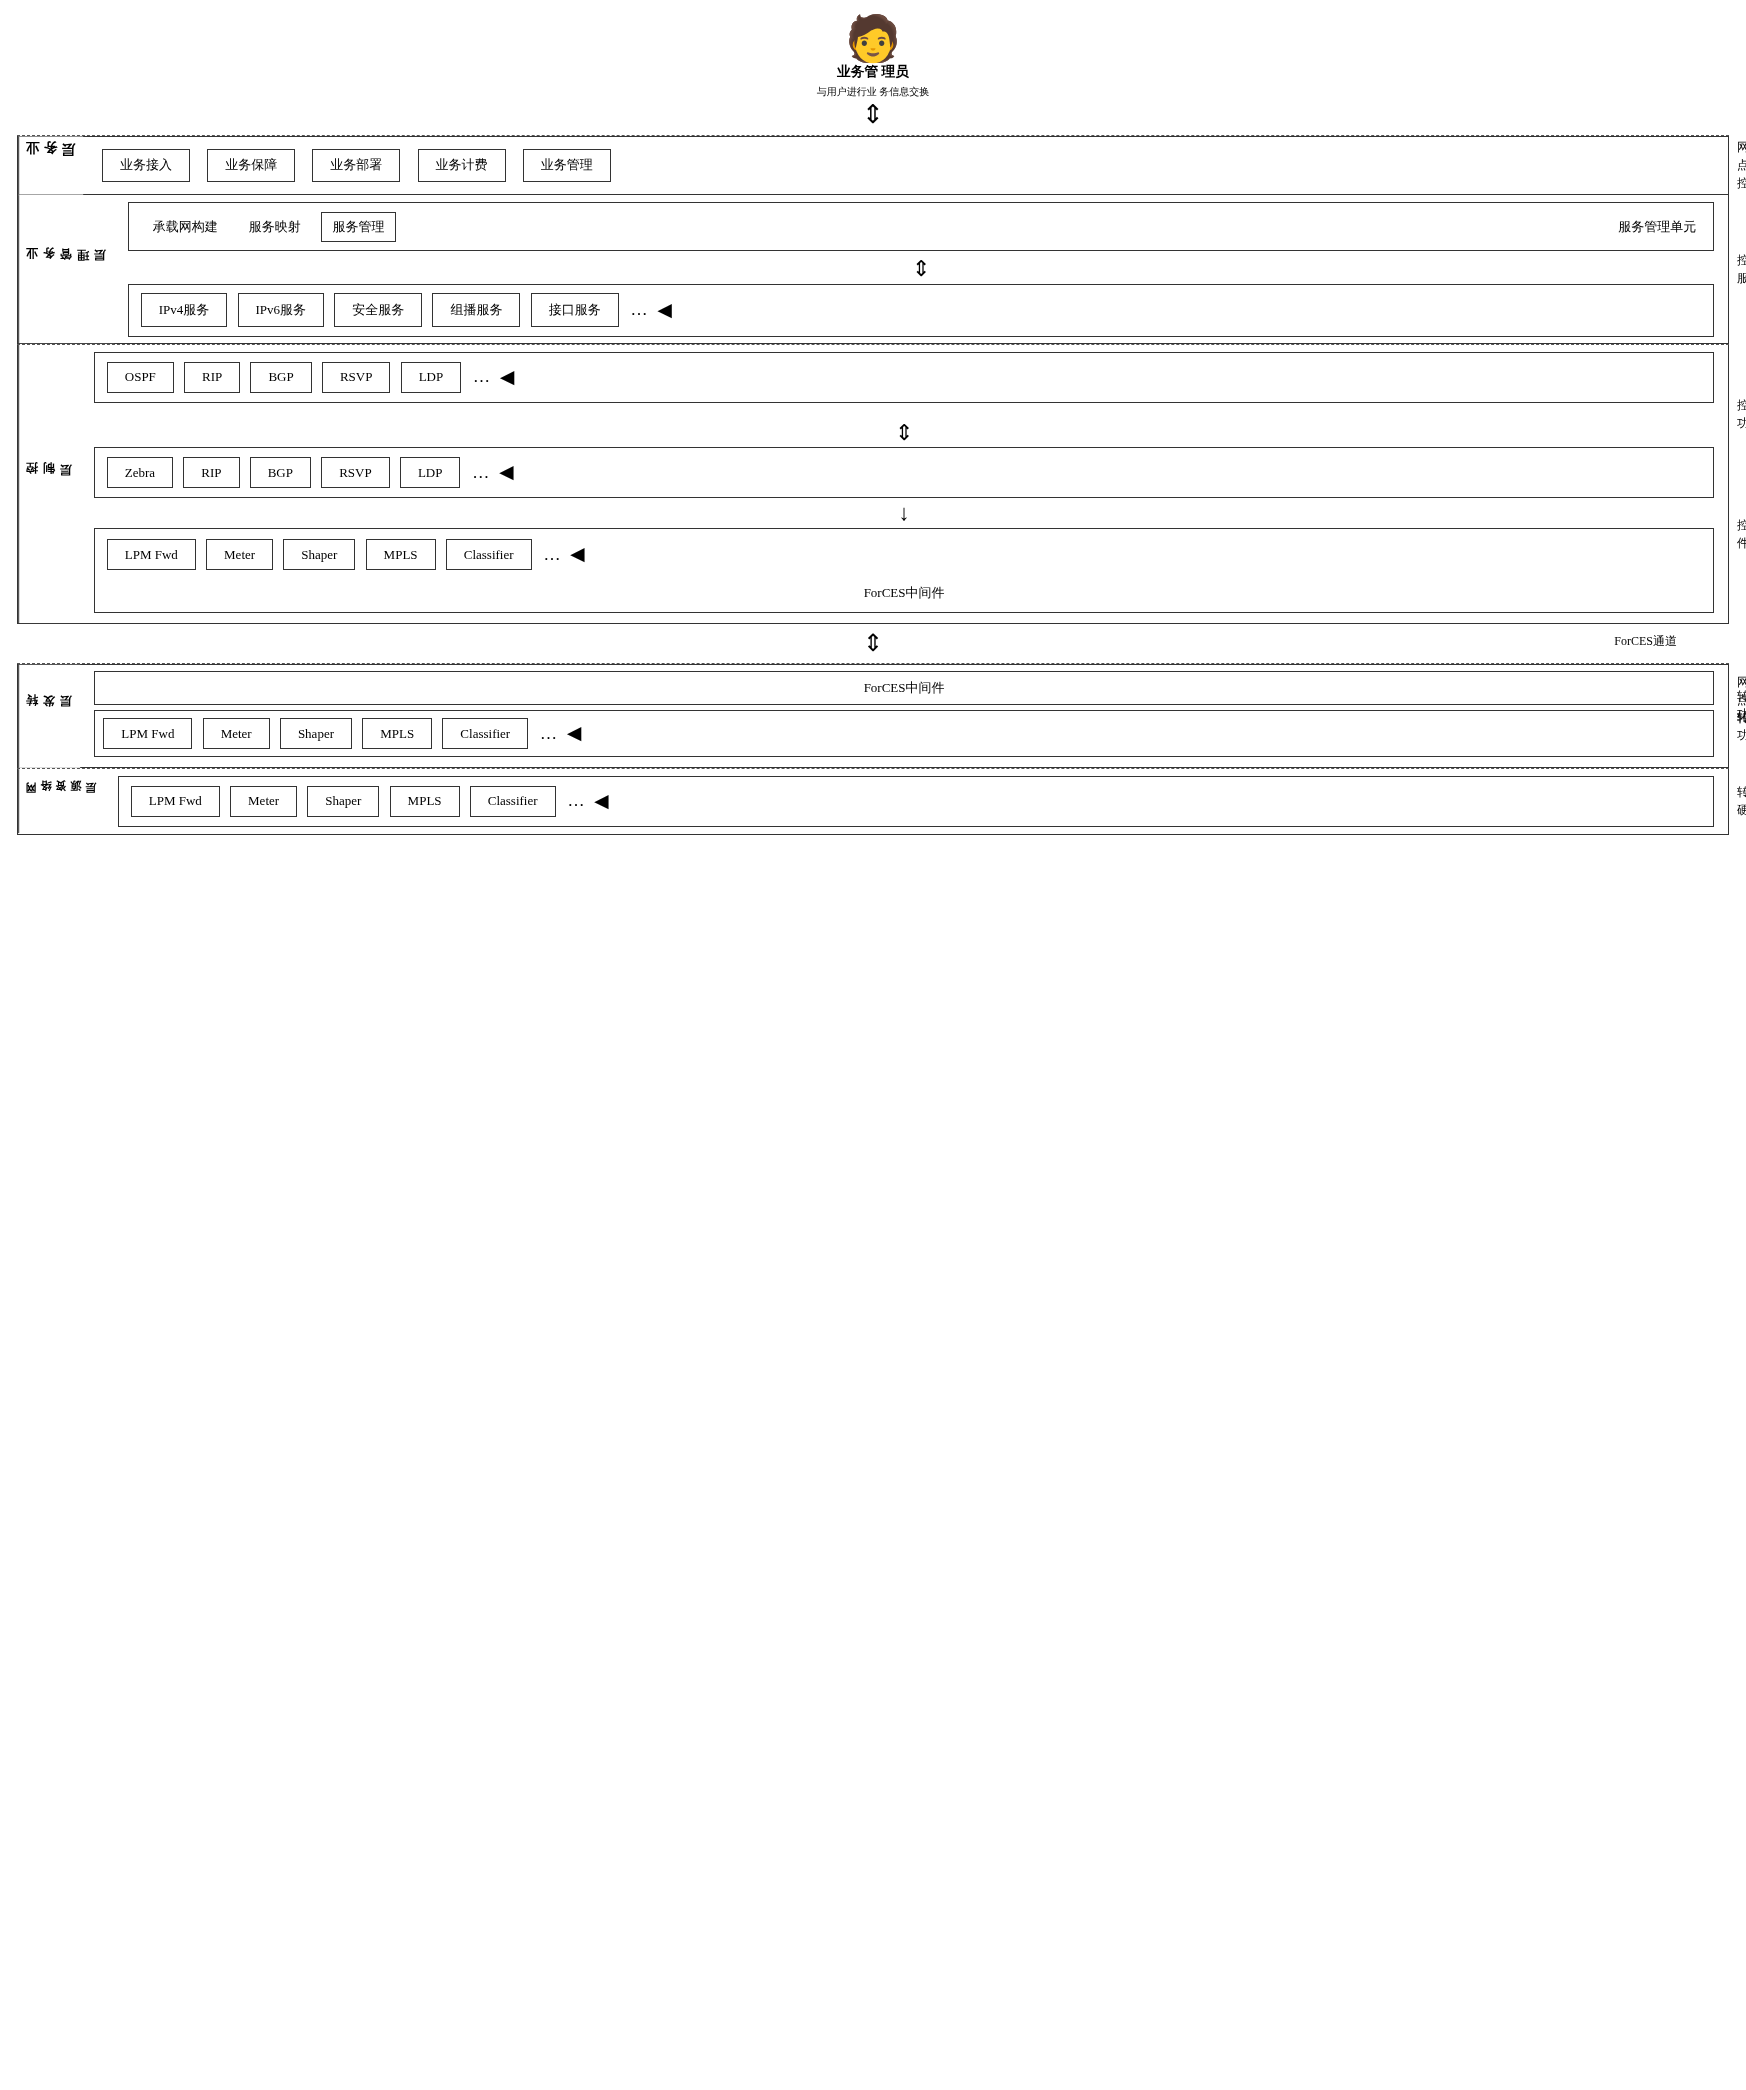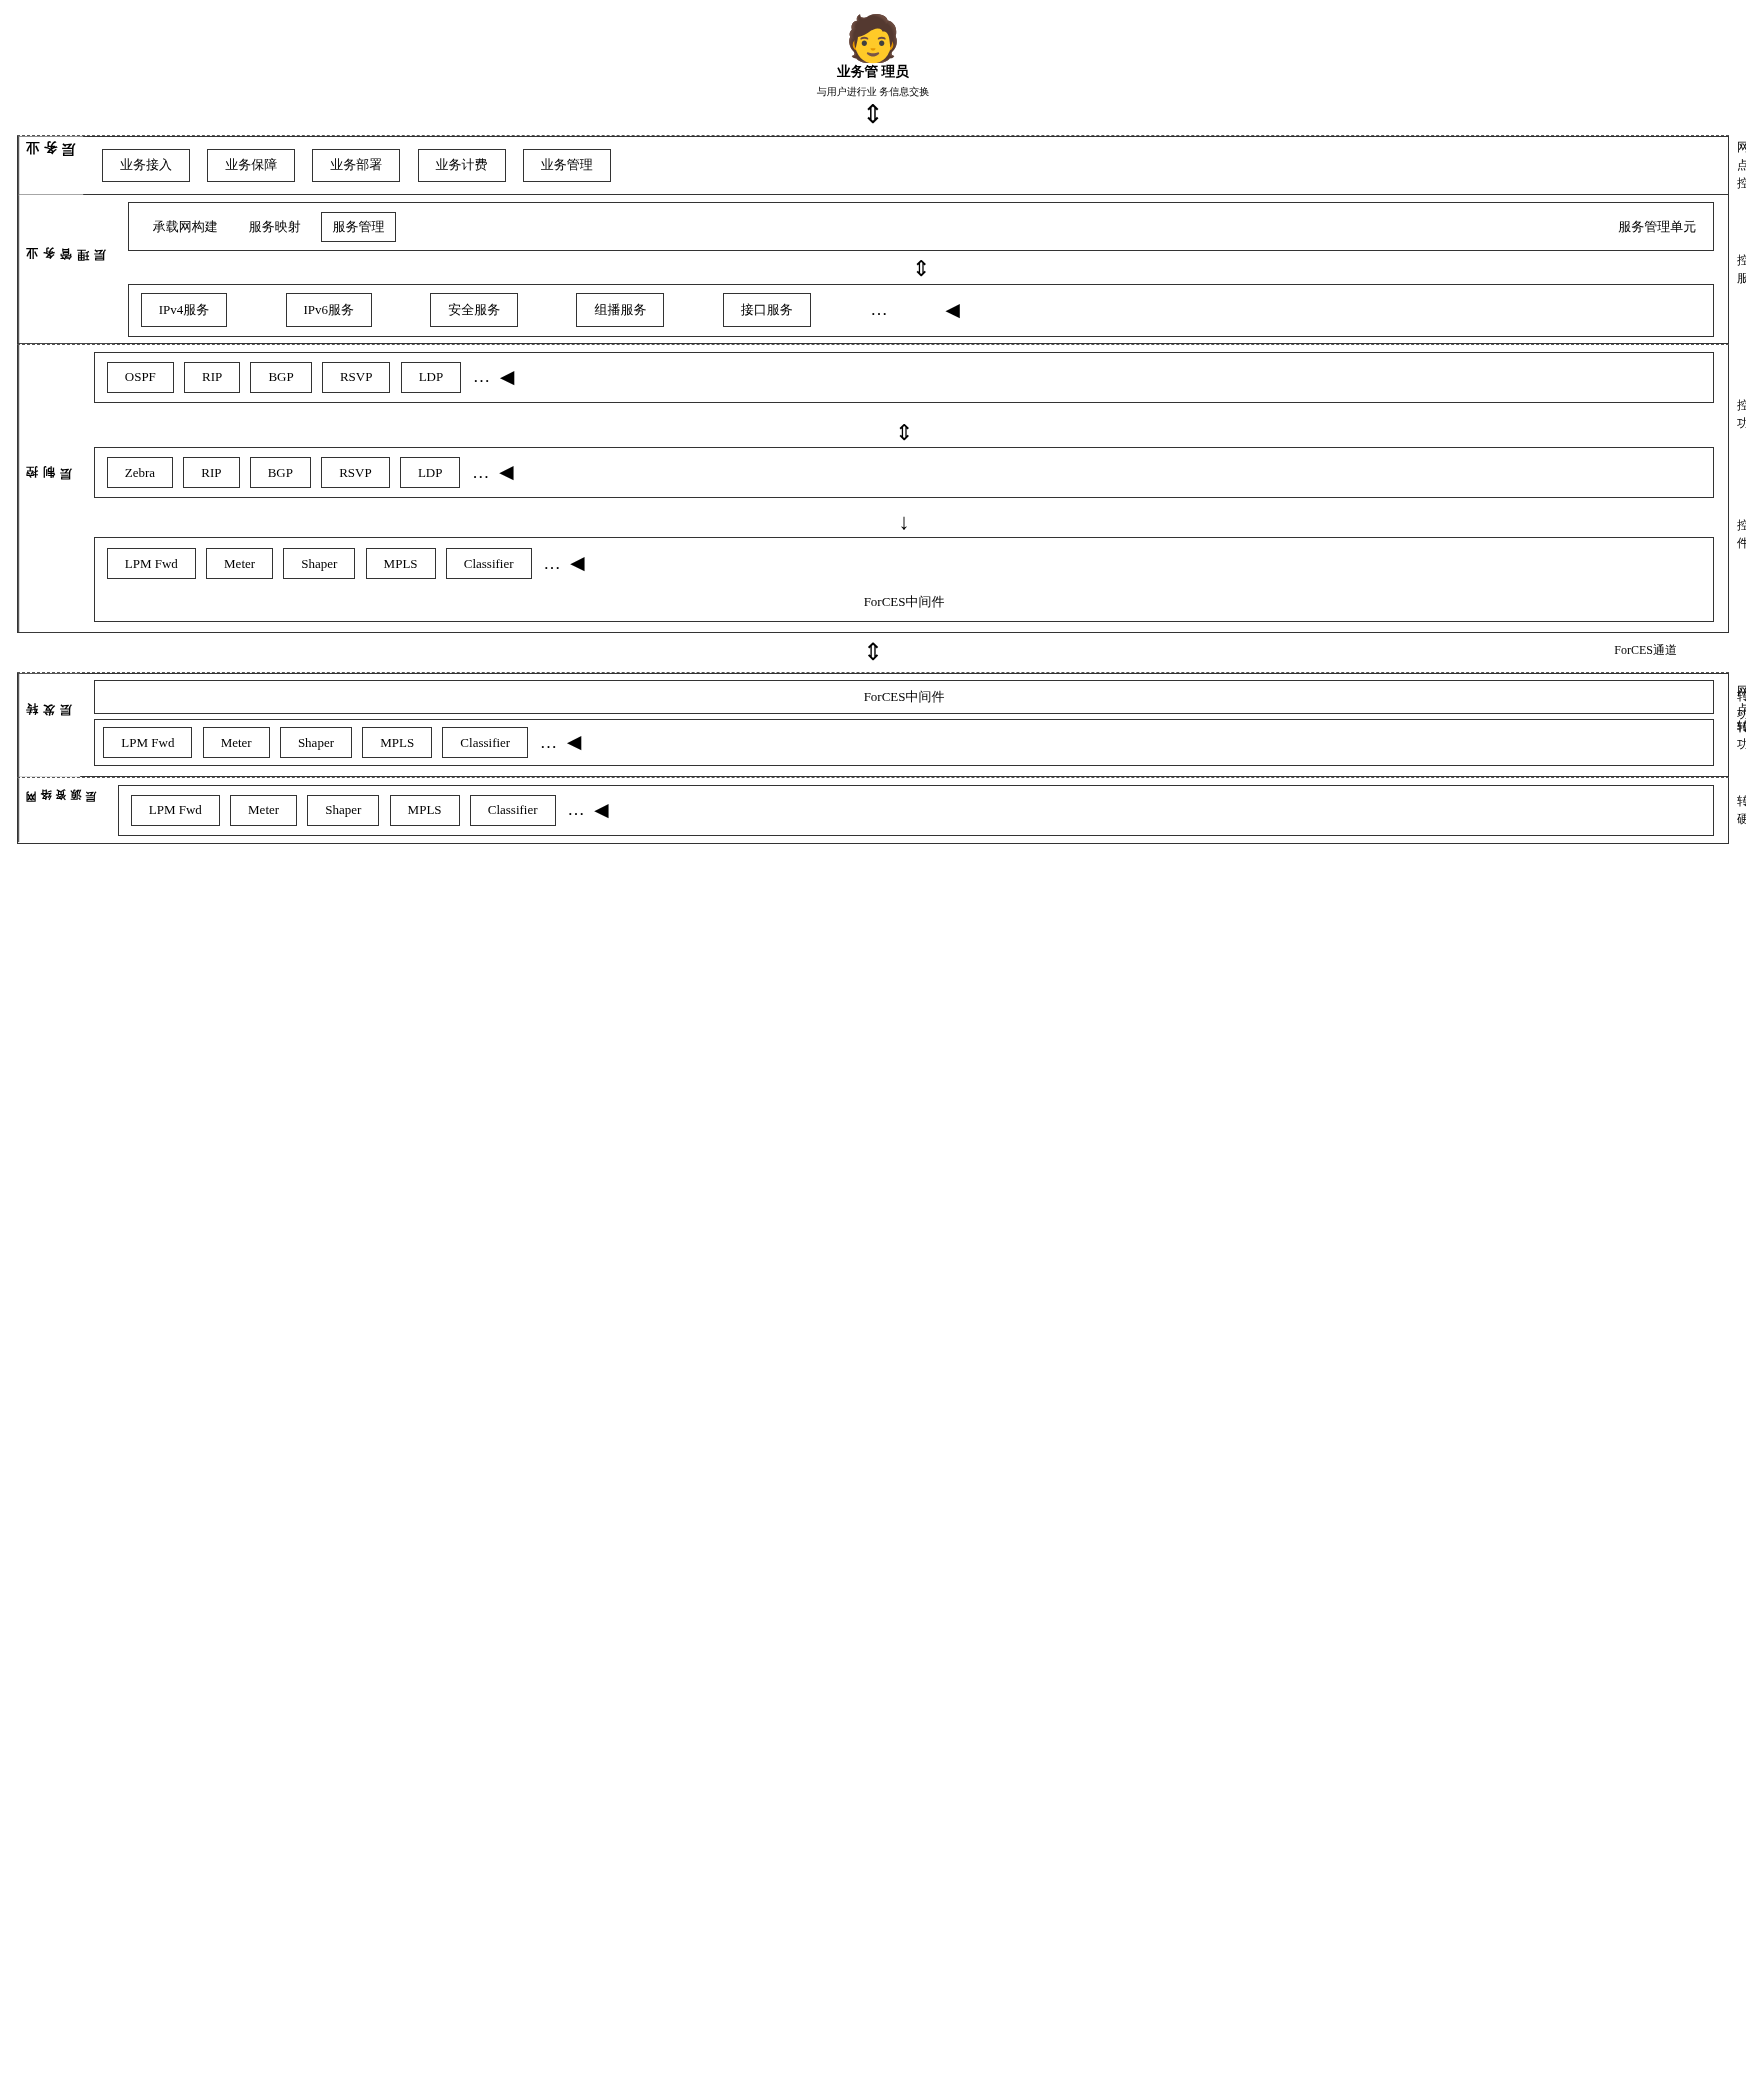--- a/index.html
+++ b/index.html
@@ -95,21 +95,21 @@
           <div style="display:flex; align-items:center; margin-bottom:5.1px; border:1.3px solid #333; padding:5.1px 8.6px;">
             <div class="rbox" style="border:none; padding:5.1px 10.3px;">承载网构建</div>
             <div class="rbox" style="border:none; padding:5.1px 10.3px;">服务映射</div>
             <div class="rbox" style="border:1.3px solid #333; padding:5.1px 10.3px;">服务管理</div>
             <div style="flex:1;"></div>
             <div style="font-size:13px; margin-right:8.6px;">服务管理单元</div>
           </div>
 
           <div style="text-align:center; font-size:22px; margin:1.7px 0;">⇕</div>
 
-          <div style="display:flex; align-items:center; border:1.3px solid #333; padding:5.1px 6.8px; position:relative;gap:48px;">
+          <div style="display:flex; align-items:center; border:1.3px solid #333; padding:5.1px 6.8px; position:relative;">
             <div class="rbox">IPv4服务</div>
             <div class="rbox">IPv6服务</div>
             <div class="rbox">安全服务</div>
             <div class="rbox">组播服务</div>
             <div class="rbox">接口服务</div>
             <span style="font-size:17px; margin-left:6.8px;">…</span>
             <span style="font-size:24px; margin-left:5.1px;">◄</span>
           </div>
         </div>
         <div style="position:absolute; right:-163px; top:50%; transform:translateY(-50%); font-size:12px; line-height:1.5; width:154px;">控制件中逻辑<br>服务块实例</div>
@@ -126,21 +126,21 @@
             <div class="rbox">RIP</div>
             <div class="rbox">BGP</div>
             <div class="rbox">RSVP</div>
             <div class="rbox">LDP</div>
             <span style="font-size:17px; margin-left:6.8px;">…</span>
             <span style="font-size:24px; margin-left:5.1px;">◄</span>
           </div>
 
           <div style="text-align:center; font-size:22px; margin:1.7px 0;">⇕</div>
 
-          <div style="display:flex; align-items:center; border:1.3px solid #333; padding:5.1px 6.8px; margin-bottom:11px; position:relative;">
+          <div style="display:flex; align-items:center; border:1.3px solid #333; padding:5.1px 6.8px; margin-bottom:2px; position:relative;">
             <div class="rbox">Zebra</div>
             <div class="rbox">RIP</div>
             <div class="rbox">BGP</div>
             <div class="rbox">RSVP</div>
             <div class="rbox">LDP</div>
             <span style="font-size:17px; margin-left:6.8px;">…</span>
             <span style="font-size:24px; margin-left:5.1px;">◄</span>
           </div>
 
 

